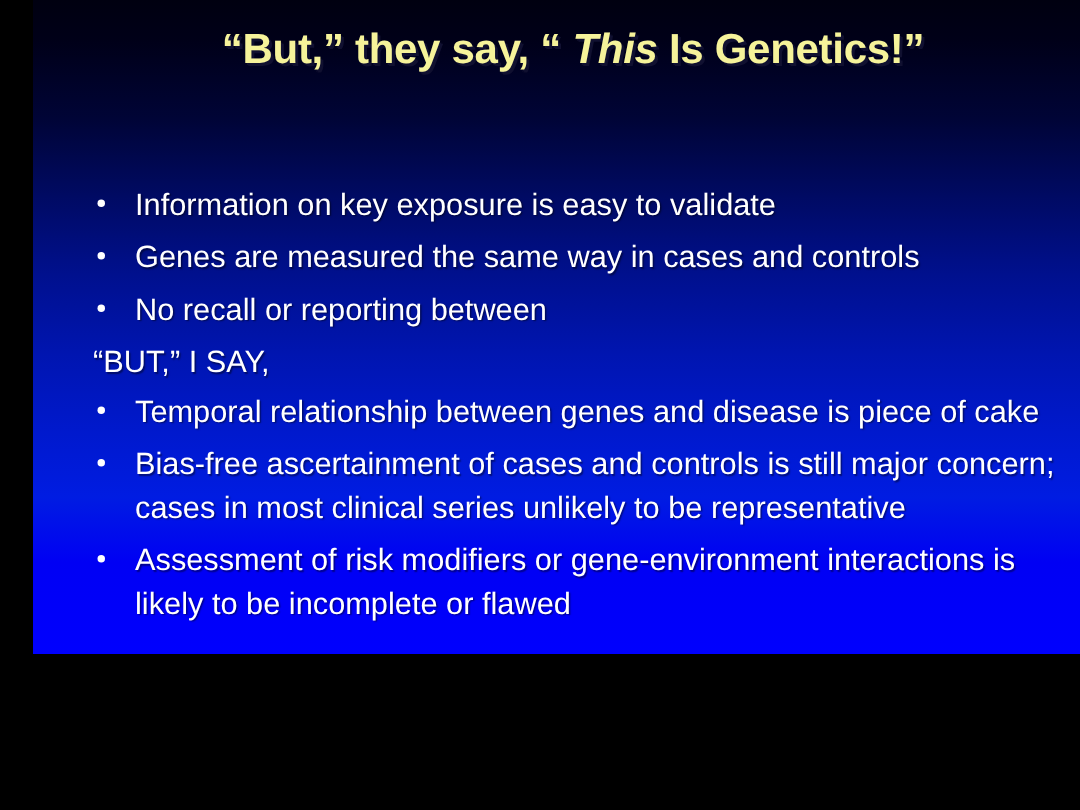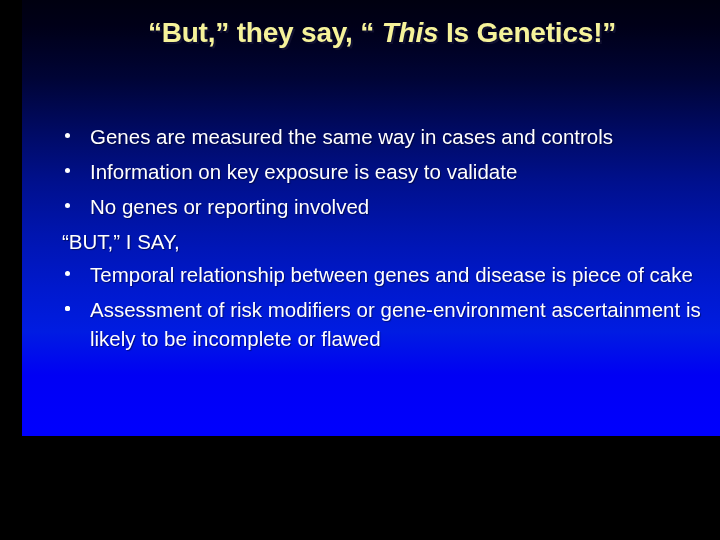--- a/index.html
+++ b/index.html
@@ -101,22 +101,22 @@
 
     <div class="title-line">
       <span>“But,” they say, “ </span><span class="em">This</span><span> Is Genetics!”</span>
     </div>
 
 
 
   </div>
 
   <div class="body-block" id="body-block">
+      <div class="b-item"><span class="bullet"></span><span>Information on key exposure is easy to validate</span></div>
       <div class="b-item"><span class="bullet"></span><span>Genes are measured the same way in cases and controls</span></div>
-      <div class="b-item"><span class="bullet"></span><span>Information on key exposure is easy to validate</span></div>
-      <div class="b-item"><span class="bullet"></span><span>No genes or reporting involved</span></div>
+      <div class="b-item"><span class="bullet"></span><span>No recall or reporting between</span></div>
       <div class="b-item nobullet"><span>“BUT,” I SAY,</span></div>
       <div class="b-item"><span class="bullet"></span><span>Temporal relationship between genes and disease is piece of cake</span></div>
-      <div class="b-item"><span class="bullet"></span></div>
-      <div class="b-item"><span class="bullet"></span><span>Assessment of risk modifiers or gene-environment ascertainment is likely to be incomplete or flawed</span></div>
+      <div class="b-item"><span class="bullet"></span><span>Bias-free ascertainment of cases and controls is still major concern; cases in most clinical series unlikely to be representative</span></div>
+      <div class="b-item"><span class="bullet"></span><span>Assessment of risk modifiers or gene-environment interactions is likely to be incomplete or flawed</span></div>
     </div>
 
 </div>
 
 </body></html>

